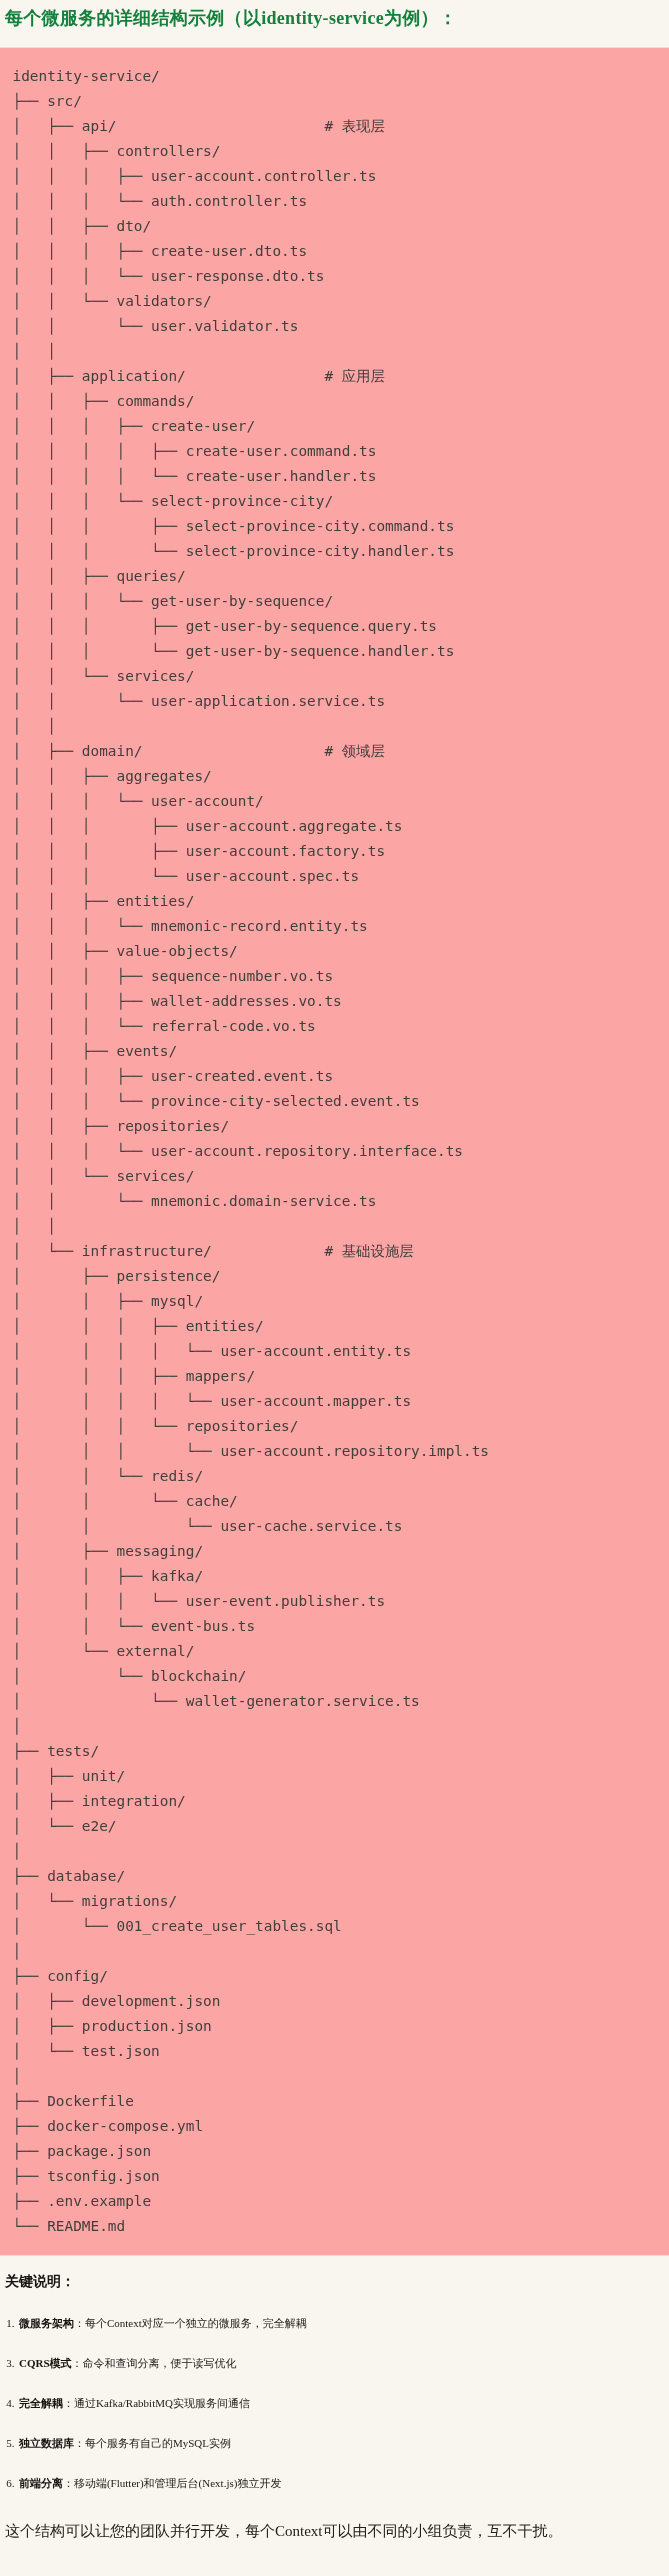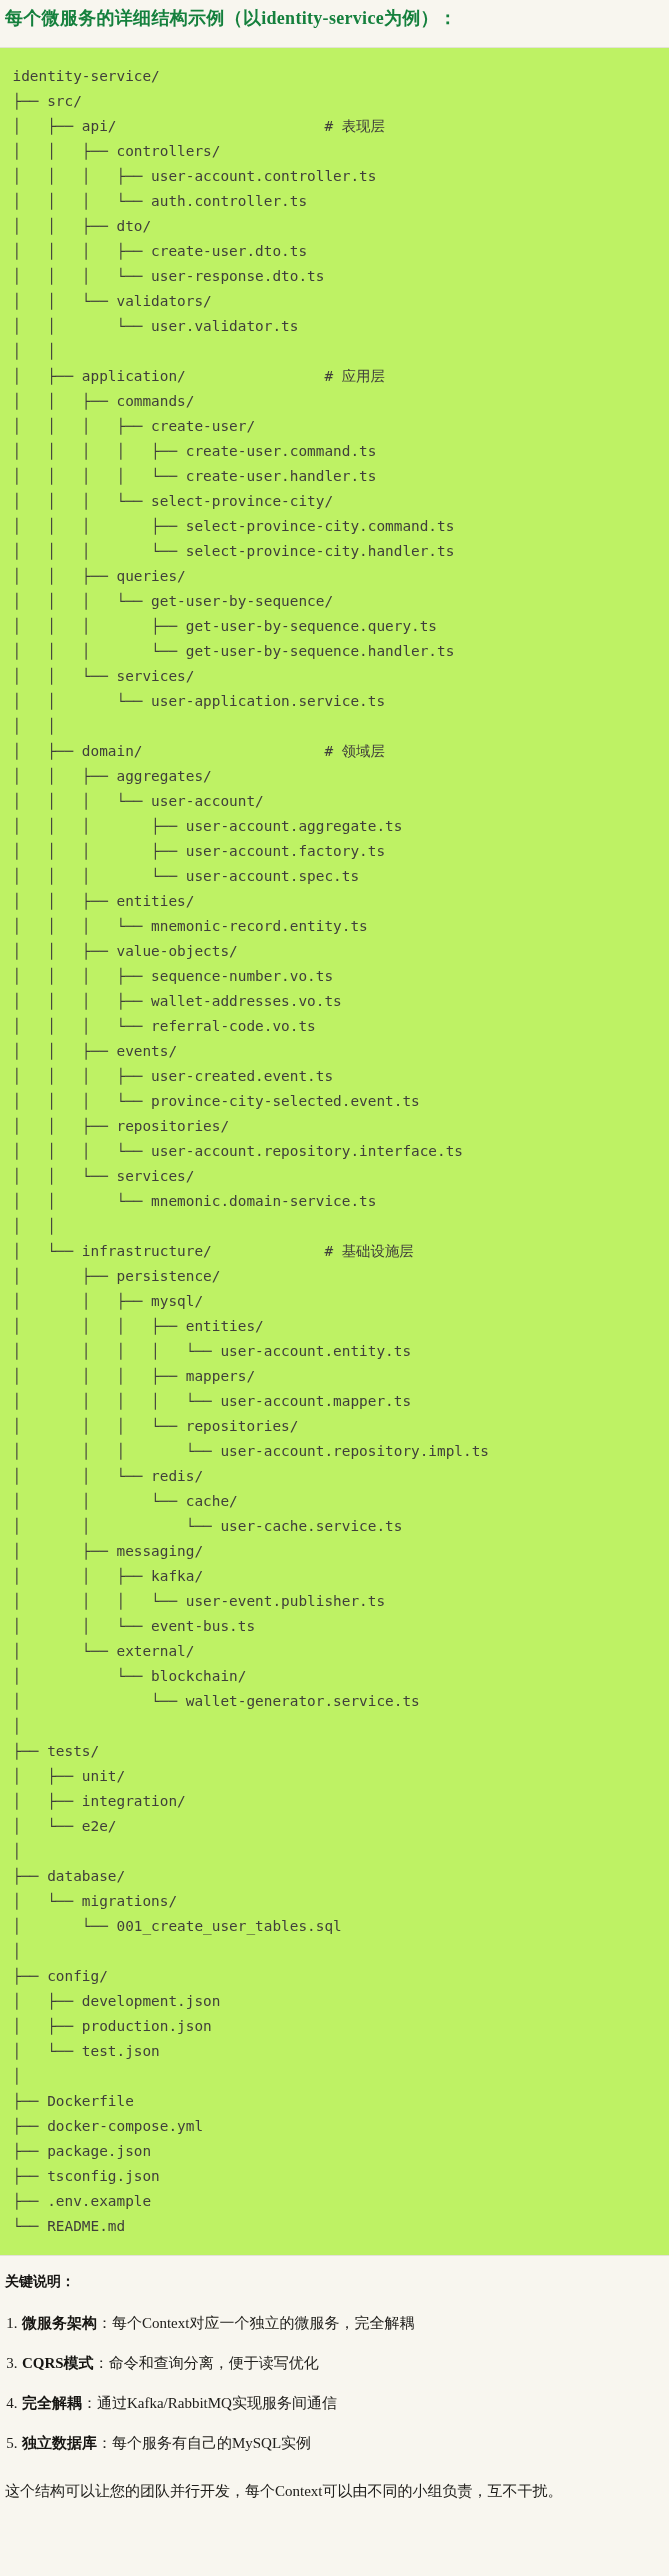--- a/index.html
+++ b/index.html
@@ -18,21 +18,21 @@
     margin: 6.3px 0 0 5px;
     font-size: 18px;
     line-height: 25px;
     font-weight: 700;
     color: #15803d;
     letter-spacing: 0.3px;
   }
   .code-block {
     margin: 15.6px 0 0 0;
     padding: 16.3px 12.5px 15.6px 12.5px;
-    background: #bef264;
+    background: #fca5a5;
     border-top: 0.6px solid #E3E1D8;
     border-bottom: 0.6px solid #E3E1D8;
     font-family: "DejaVu Sans Mono", monospace;
     font-size: 14.4px;
     line-height: 25px;
     color: #403F3B;
     white-space: pre;
     overflow: hidden;
   }
   .notes {
@@ -44,21 +44,21 @@
     line-height: 22.5px;
     font-weight: 700;
     color: #141311;
   }
   .notes-list {
     list-style: none;
     margin: 0;
     padding: 0 0 0 1.3px;
   }
   .notes-list li {
-    font-size: 15px;
+    font-size: 11px;
     line-height: 22px;
     margin-bottom: 18px;
     color: #21201D;
   }
   .note-num {
     margin-right: 4.4px;
   }
   .note-term {
     font-weight: 700;
     color: #161512;
@@ -164,16 +164,17 @@
 ├── .env.example
 └── README.md</pre>
 
 <div class="notes">
   <div class="notes-heading">关键说明：</div>
   <ol class="notes-list">
     <li><span class="note-num">1.</span><span class="note-term">微服务架构</span><span>：每个Context对应一个独立的微服务，完全解耦</span></li>
     <li><span class="note-num">3.</span><span class="note-term">CQRS模式</span><span>：命令和查询分离，便于读写优化</span></li>
     <li><span class="note-num">4.</span><span class="note-term">完全解耦</span><span>：通过Kafka/RabbitMQ实现服务间通信</span></li>
     <li><span class="note-num">5.</span><span class="note-term">独立数据库</span><span>：每个服务有自己的MySQL实例</span></li>
+    <li><span class="note-num">6.</span><span class="note-term">前端分离</span><span>：移动端(Flutter)和管理后台(Next.js)独立开发</span></li>
   </ol>
   <p class="closing">这个结构可以让您的团队并行开发，每个Context可以由不同的小组负责，互不干扰。</p>
 </div>
 
 
 </body></html>

